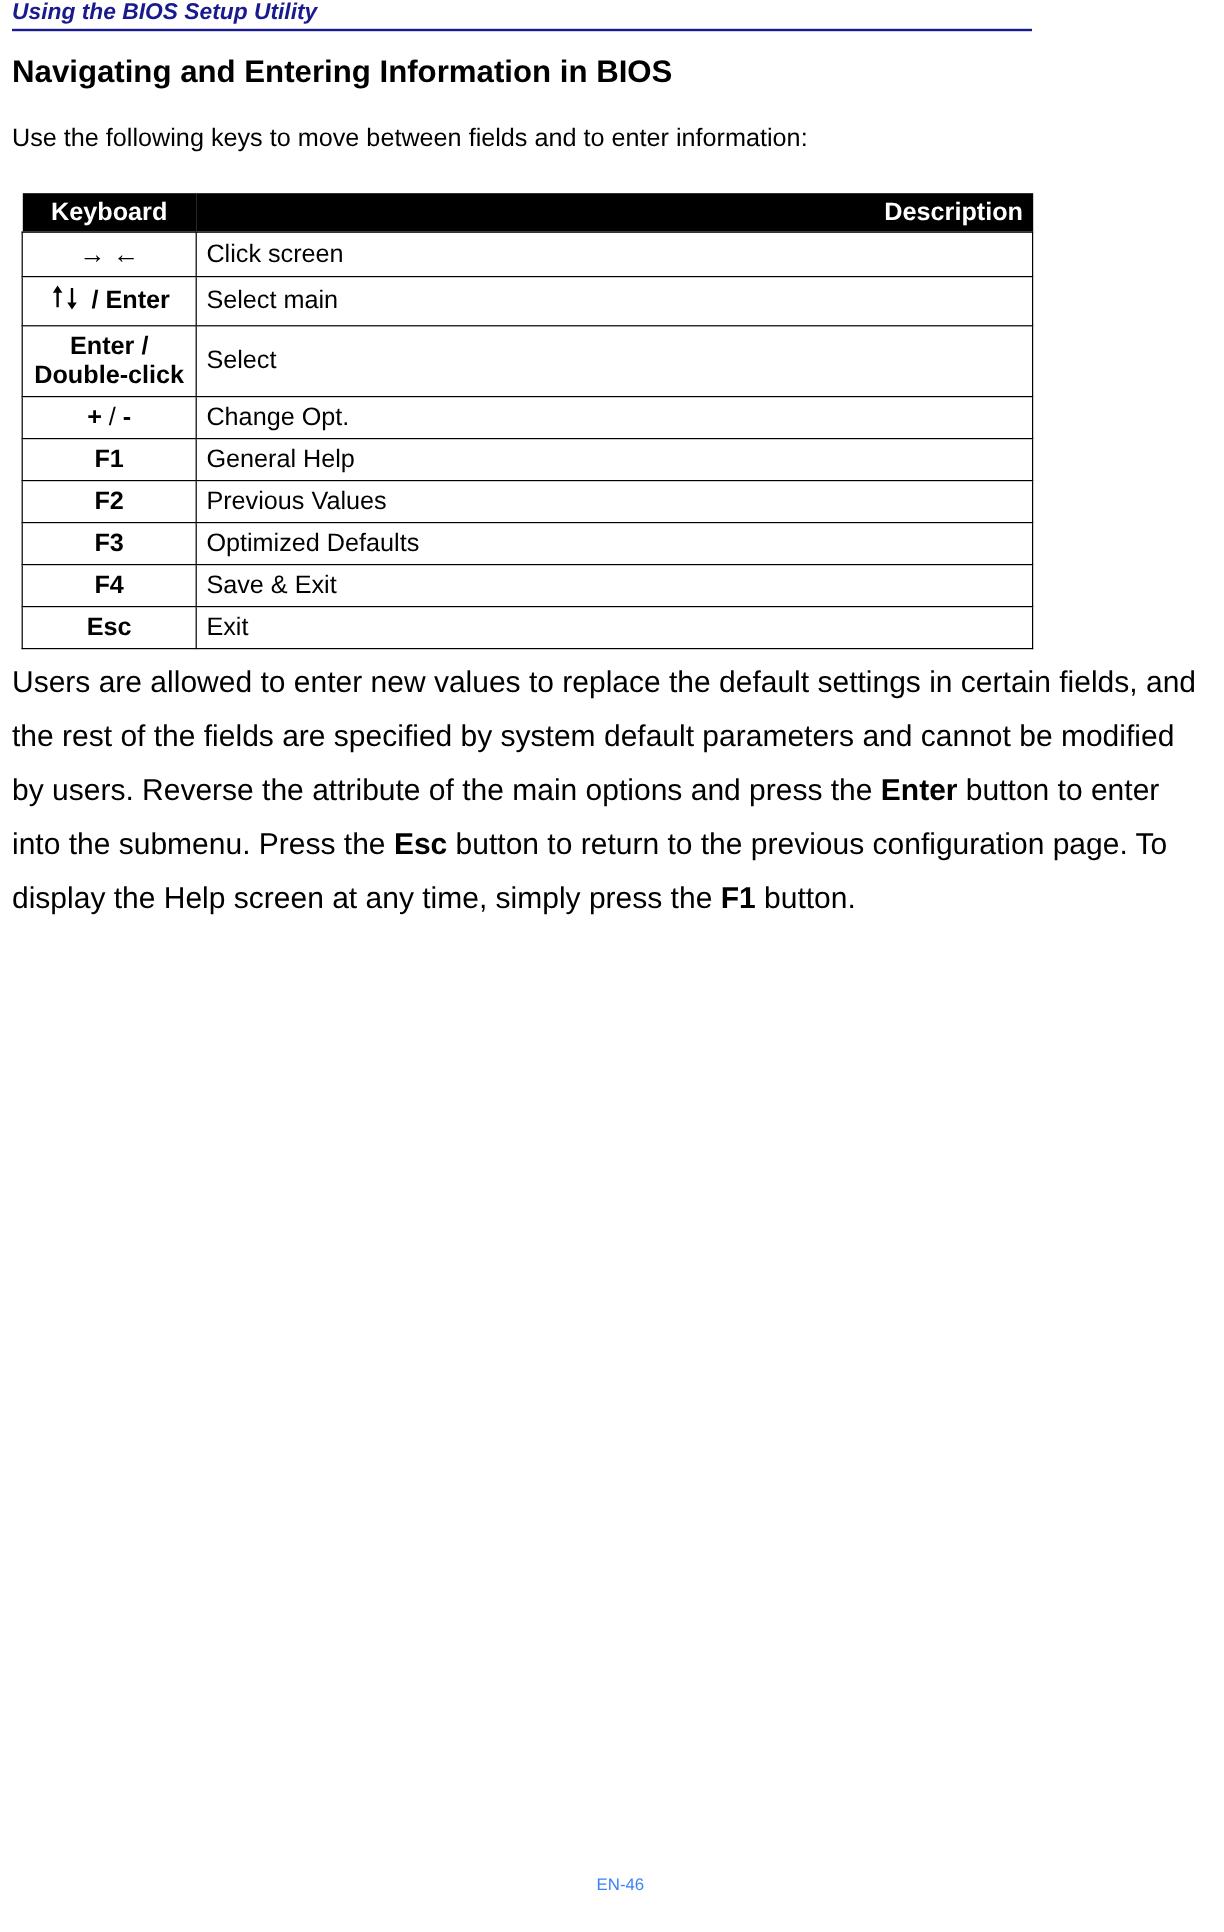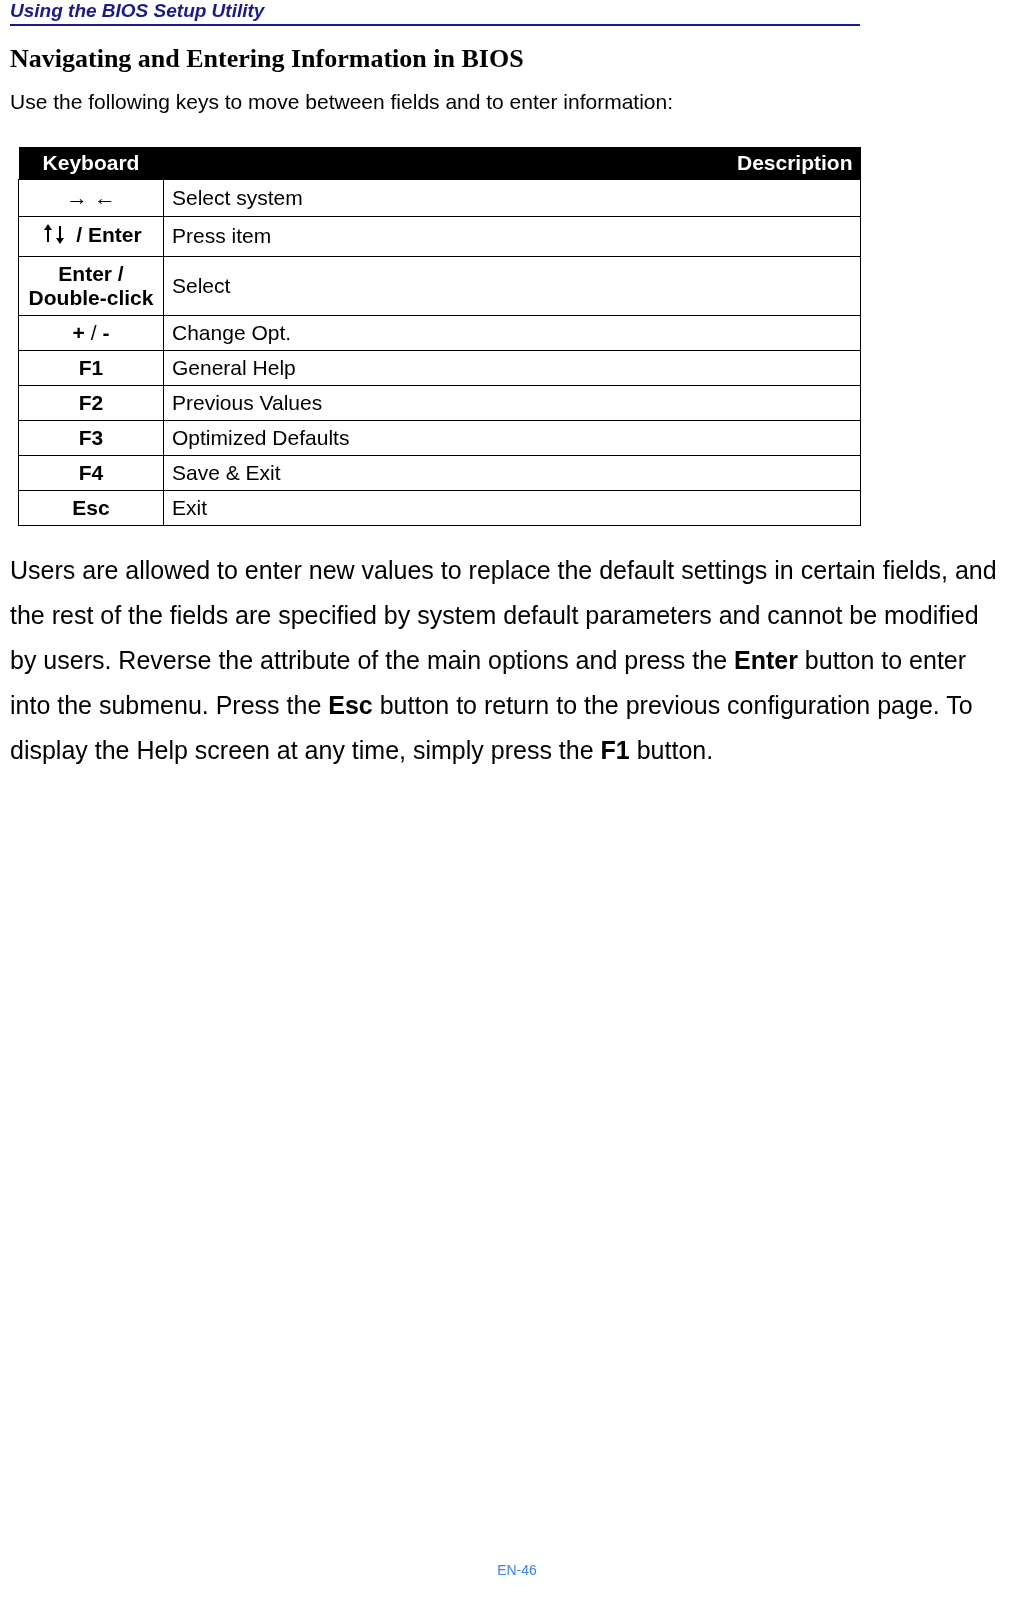--- a/index.html
+++ b/index.html
@@ -31,34 +31,33 @@
     .header-line {
       height: 2px;
       background: #1a1a8f;
       width: 850px;
     }
     .section-heading {
       font-size: 26px;
       font-weight: bold;
       color: #000;
       margin-top: 18px;
-      margin-bottom: 11px;
-      font-family: Liberation Serif, serif;
+      margin-bottom: 24px;
     }
     .intro-text {
       font-size: 21px;
       color: #000;
       margin-bottom: 28px;
       line-height: 1.6;
     }
     .keyboard-table {
       width: 843px;
       border-collapse: collapse;
       margin-left: 8px;
-      margin-bottom: 22px;
+      margin-bottom: 6px;
     }
     .keyboard-table thead tr {
       background: #000;
       color: #fff;
     }
     .keyboard-table th {
       text-align: right;
       padding: 4px 8px;
       font-size: 21px;
       font-weight: bold;
@@ -130,34 +129,34 @@
         <th class="col-keyboard">Keyboard</th>
         <th>Description</th>
       </tr>
     </thead>
     <tbody>
       <tr>
         <td class="key-cell">
           <span class="arrow-glyph">→</span>
           <span class="arrow-glyph">←</span>
         </td>
-        <td class="desc-cell">Select system</td>
+        <td class="desc-cell">Click screen</td>
       </tr>
       <tr>
         <td class="key-cell">
           <span class="updown-svg">
             <svg width="30" height="24" viewBox="0 0 30 24">
               <line x1="8" y1="4" x2="8" y2="20" stroke="black" stroke-width="2"></line>
               <polygon points="8,2 4,8 12,8" fill="black"></polygon>
               <line x1="20" y1="4" x2="20" y2="20" stroke="black" stroke-width="2"></line>
               <polygon points="20,22 16,16 24,16" fill="black"></polygon>
             </svg>
           </span><span> / Enter</span>
         </td>
-        <td class="desc-cell">Press item</td>
+        <td class="desc-cell">Select main</td>
       </tr>
       <tr>
         <td class="key-cell">
           <div>Enter /</div>
           <div>Double-click</div>
         </td>
         <td class="desc-cell">Select</td>
       </tr>
       <tr>
         <td class="key-cell">

